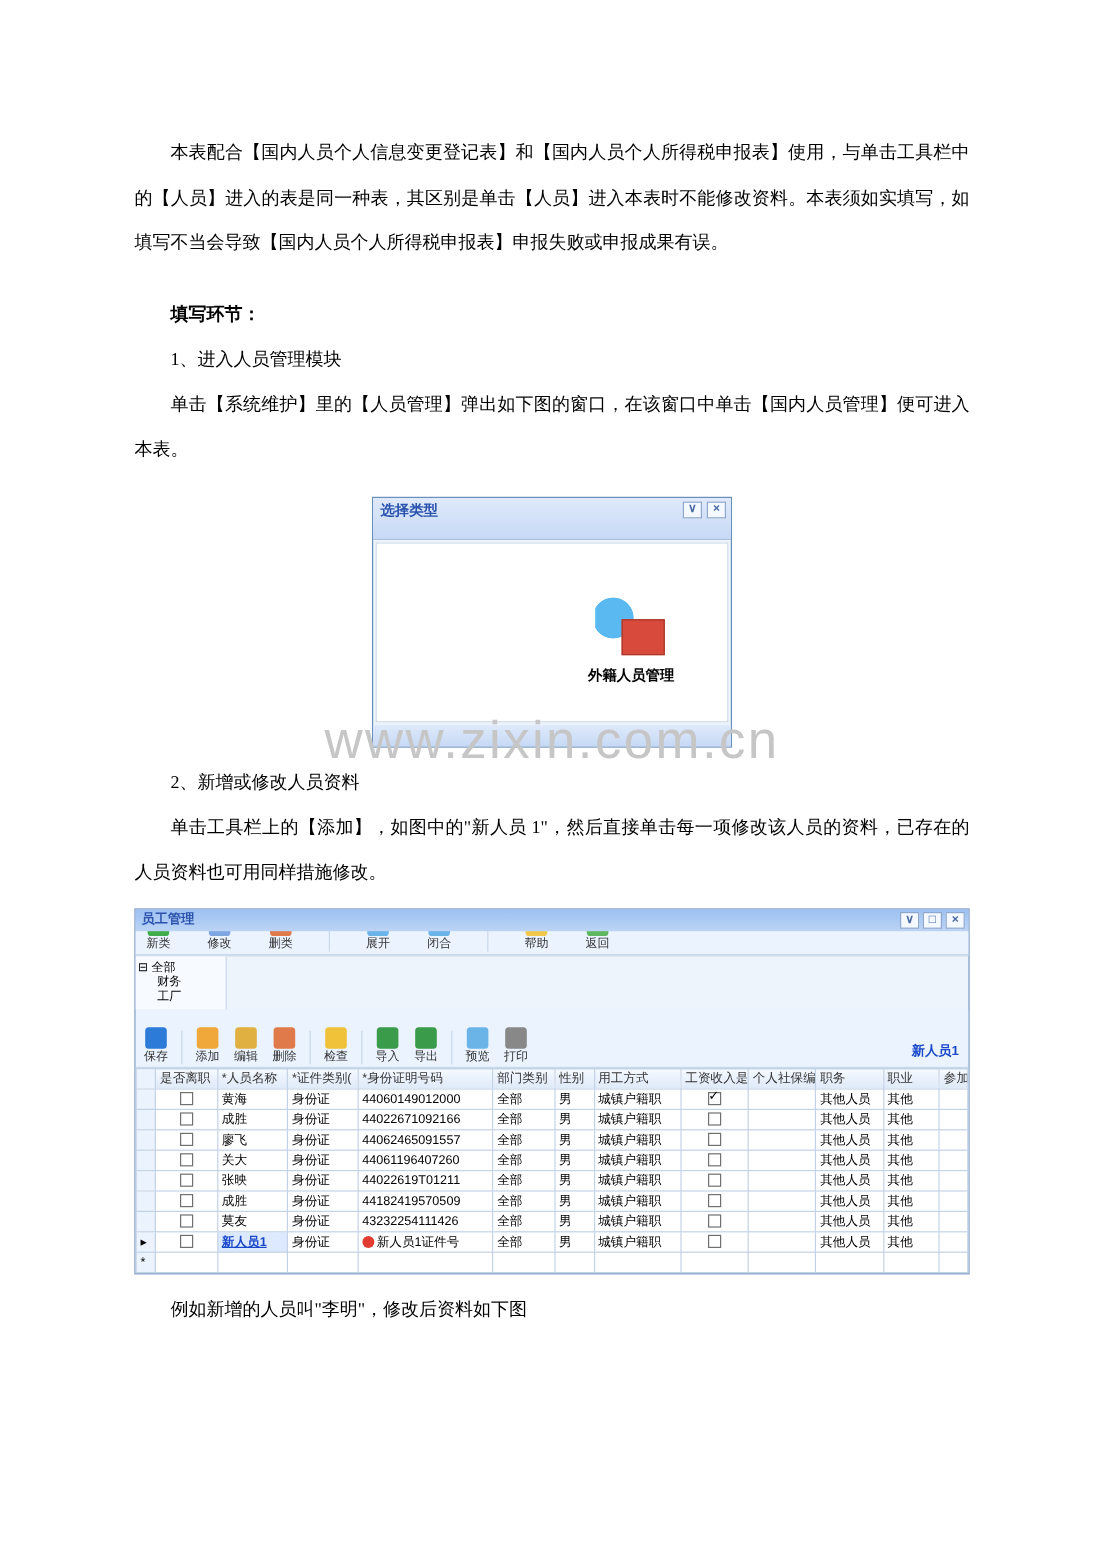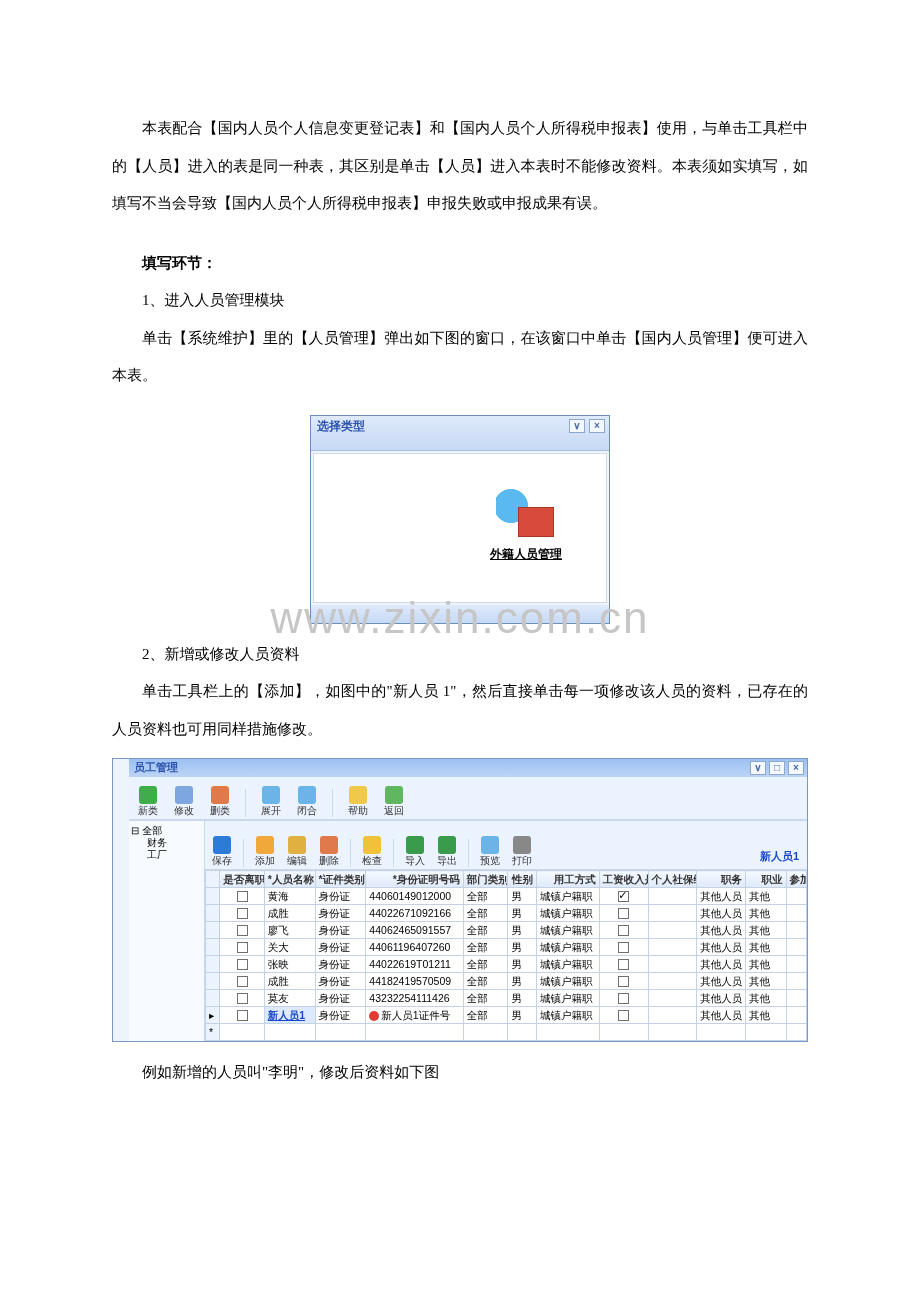--- a/index.html
+++ b/index.html
@@ -56,21 +56,21 @@
       position: relative;
     }
     .icon-block {
       position: absolute;
       width: 110px;
       text-align: center;
       font-size: 12px;
       font-weight: bold;
     }
     .icon-block.left { left: 25px; top: 30px; }
-    .icon-block.right { right: 25px; top: 30px; text-decoration: underline; }
+    .icon-block.right { right: 25px; top: 40px; }
     .icon-shape {
       width: 60px; height: 55px; margin: 0 auto 8px;
       position: relative;
     }
     .icon-shape.people {
       background: radial-gradient(circle at 30% 40%, #fcd9a0 18%, transparent 19%),
                   radial-gradient(circle at 65% 35%, #fcd9a0 16%, transparent 17%),
                   radial-gradient(circle at 50% 60%, #4aa3e8 45%, transparent 46%);
       border-radius: 8px;
     }
@@ -108,51 +108,50 @@
     }
     .app-window {
       margin: 10px 0 12px 0;
       border: 1px solid #7a98c5;
       background: #eef4fb;
       font-family: "SimSun", "宋体", sans-serif;
       font-size: 11px;
       line-height: 1.2;
       width: 100%;
       position: relative;
-      padding-left: 16px;
     }
     .app-titlebar {
       height: 18px;
       background: linear-gradient(#9cc1f1, #bcd4f6);
       padding: 2px 5px;
       color: #2b53ae;
       font-weight: bold;
       position: relative;
     }
     .app-titlebar .winbtns { position: absolute; right: 3px; top: 2px; display: flex; gap: 3px; }
     .toolbar1 {
-      height: 43px;
+      height: 20px;
       background: #eaf3fe;
       border-bottom: 1px solid #cad8ec;
       display: flex;
       align-items: flex-end;
       padding: 2px 6px;
-      gap: 10px;
+      gap: 25px;
     }
     .tbitem {
       text-align: center;
       font-size: 10px;
       color: #333;
       width: 26px;
     }
     .tbicon {
       width: 18px; height: 18px; margin: 0 auto 1px;
       border-radius: 3px;
     }
-    .main-row { display: flex; border-top: 1px solid #cad8ec; }
+    .main-row { display: flex; border-top: 1px solid #cad8ec; flex-direction: column; }
     .tree {
       width: 76px;
       background: #f7fbff;
       border-right: 1px solid #cad8ec;
       padding: 4px 2px;
       font-size: 10px;
     }
     .tree-root::before {
       content: "⊟ ";
     }
@@ -183,23 +182,22 @@
       border: 1px solid #c4d2e6;
       padding: 1px 3px;
       white-space: nowrap;
       overflow: hidden;
       text-align: left;
       height: 17px;
       background: #fff;
     }
     table.grid th {
       background: linear-gradient(#f4f9ff, #dee9f9);
-      font-weight: bold;
+      font-weight: normal;
       color: #333;
-      text-align: right;
     }
     .rowhandle { width: 14px; background: #eaf3fe !important; text-align: center; }
     .checkbox {
       display: inline-block;
       width: 11px; height: 11px;
       border: 1px solid #707070;
       background: #fff;
       vertical-align: middle;
       position: relative;
     }

